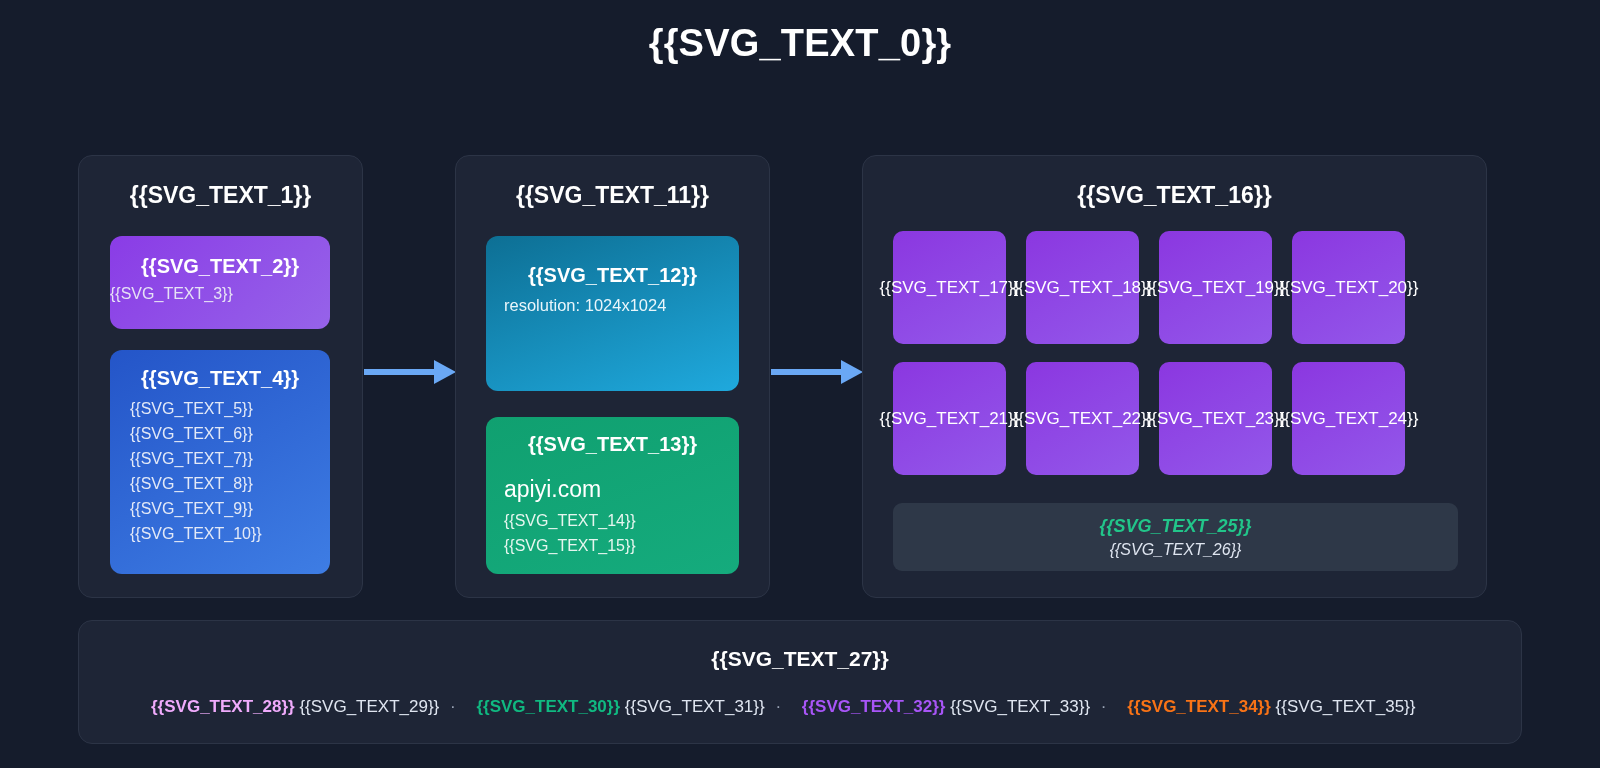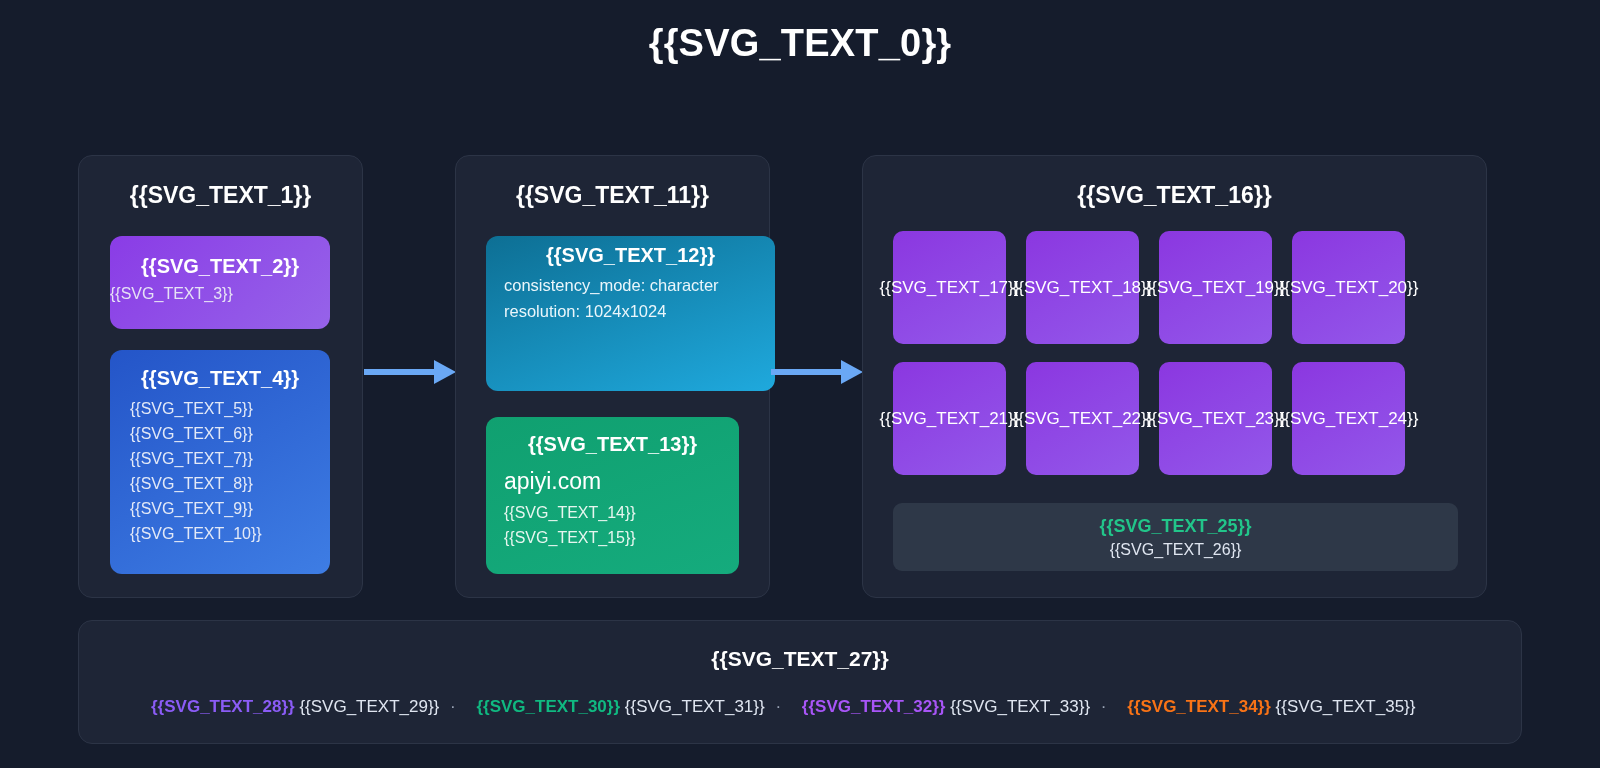--- a/index.html
+++ b/index.html
@@ -59,33 +59,33 @@
     background:linear-gradient(150deg,#2455c8 0%,#3e7de4 100%);
     padding:17px 20px 0 20px;
   }
   #card-scenes .card-title{margin-bottom:6px;}
 
   
   #panel-engine{left:455px;top:155px;width:315px;height:443px;}
   #panel-engine .panel-title{margin-top:26px;}
 
   #card-config{
-    position:absolute;left:486px;top:236px;width:289px;height:155px;
+    position:absolute;left:486px;top:236px;width:253px;height:155px;
     background:linear-gradient(160deg,#0d6f94 0%,#1fa9dd 100%);
-    padding:8px 18px 0 18px;
+    padding:28px 18px 0 18px;
   }
   #card-config .card-title{margin-bottom:5px;}
   #card-config .card-line{font-size:16.5px;line-height:26px;white-space:nowrap;color:#eaf6fb;}
 
   #card-platform{
     position:absolute;left:486px;top:417px;width:253px;height:157px;
     background:linear-gradient(160deg,#10a070 0%,#15ab7d 100%);
     padding:16px 18px 0 18px;
   }
-  #card-platform .card-title{margin-bottom:12px;}
+  #card-platform .card-title{margin-bottom:20px;}
   #card-platform .card-sub{font-size:23px;color:#ffffff;margin-bottom:5px;}
   #card-platform .card-line{color:#e6f6ef;}
 
   
   #panel-output{left:862px;top:155px;width:625px;height:443px;}
   #panel-output .panel-title{margin-top:26px;}
 
   .tile-grid{
     position:absolute;left:893px;top:231px;width:565px;
     display:grid;grid-template-columns:repeat(4,113px);
@@ -96,36 +96,36 @@
     background:linear-gradient(150deg,#8b37e0 0%,#9358ea 100%);
   }
   .tile-label{
     position:absolute;left:50%;top:50%;transform:translate(-50%,-50%);
     white-space:nowrap;font-size:17px;color:#ffffff;text-align:center;
   }
 
   #result-bar{
     position:absolute;left:893px;top:503px;width:565px;height:68px;
     background:#2e3848;border-radius:9px;box-sizing:border-box;
-    padding-top:13px;text-align:center;
+    padding-top:13px;text-align:center;font-style:italic;
   }
   #result-bar .result-headline{font-size:18px;font-weight:bold;color:#22c58a;}
   #result-bar .result-sub{font-size:16px;color:#dfe5f0;margin-top:4px;}
 
   
   #panel-footer{left:78px;top:620px;width:1444px;height:124px;}
   #panel-footer .panel-title{margin-top:26px;font-size:21px;}
   .footer-legend{
     position:absolute;left:0;top:76px;width:1444px;
     white-space:nowrap;font-size:17px;color:#dfe5f0;
     padding-left:72px;box-sizing:border-box;
   }
   .legend-key{font-weight:bold;}
   .legend-sep{color:#9aa4b6;margin:0 16px 0 6px;}
-  .k-blue{color:#8b5cf6;}
+  .k-blue{color:#f0abfc;}
   .k-green{color:#10b981;}
   .k-purple{color:#a855f7;}
   .k-orange{color:#f97316;}
 
   
   .arrow{position:absolute;height:24px;}
   .arrow .shaft{
     position:absolute;left:0;top:9px;height:6px;background:#6aa8f5;
   }
   .arrow .head{
@@ -171,21 +171,20 @@
     <div class="shaft"></div>
     <div class="head"></div>
   </div>
 
   <div class="panel" id="panel-engine">
     <div class="panel-title">{{SVG_TEXT_11}}</div>
   </div>
 
   <div class="card" id="card-config">
     <div class="card-title">{{SVG_TEXT_12}}</div>
-    <div class="card-line">consistency_mode: character</div>
     <div class="card-line">resolution: 1024x1024</div>
   </div>
 
   <div class="card" id="card-platform">
     <div class="card-title">{{SVG_TEXT_13}}</div>
     <div class="card-sub">apiyi.com</div>
     <div class="card-line">{{SVG_TEXT_14}}</div>
     <div class="card-line">{{SVG_TEXT_15}}</div>
   </div>
 

